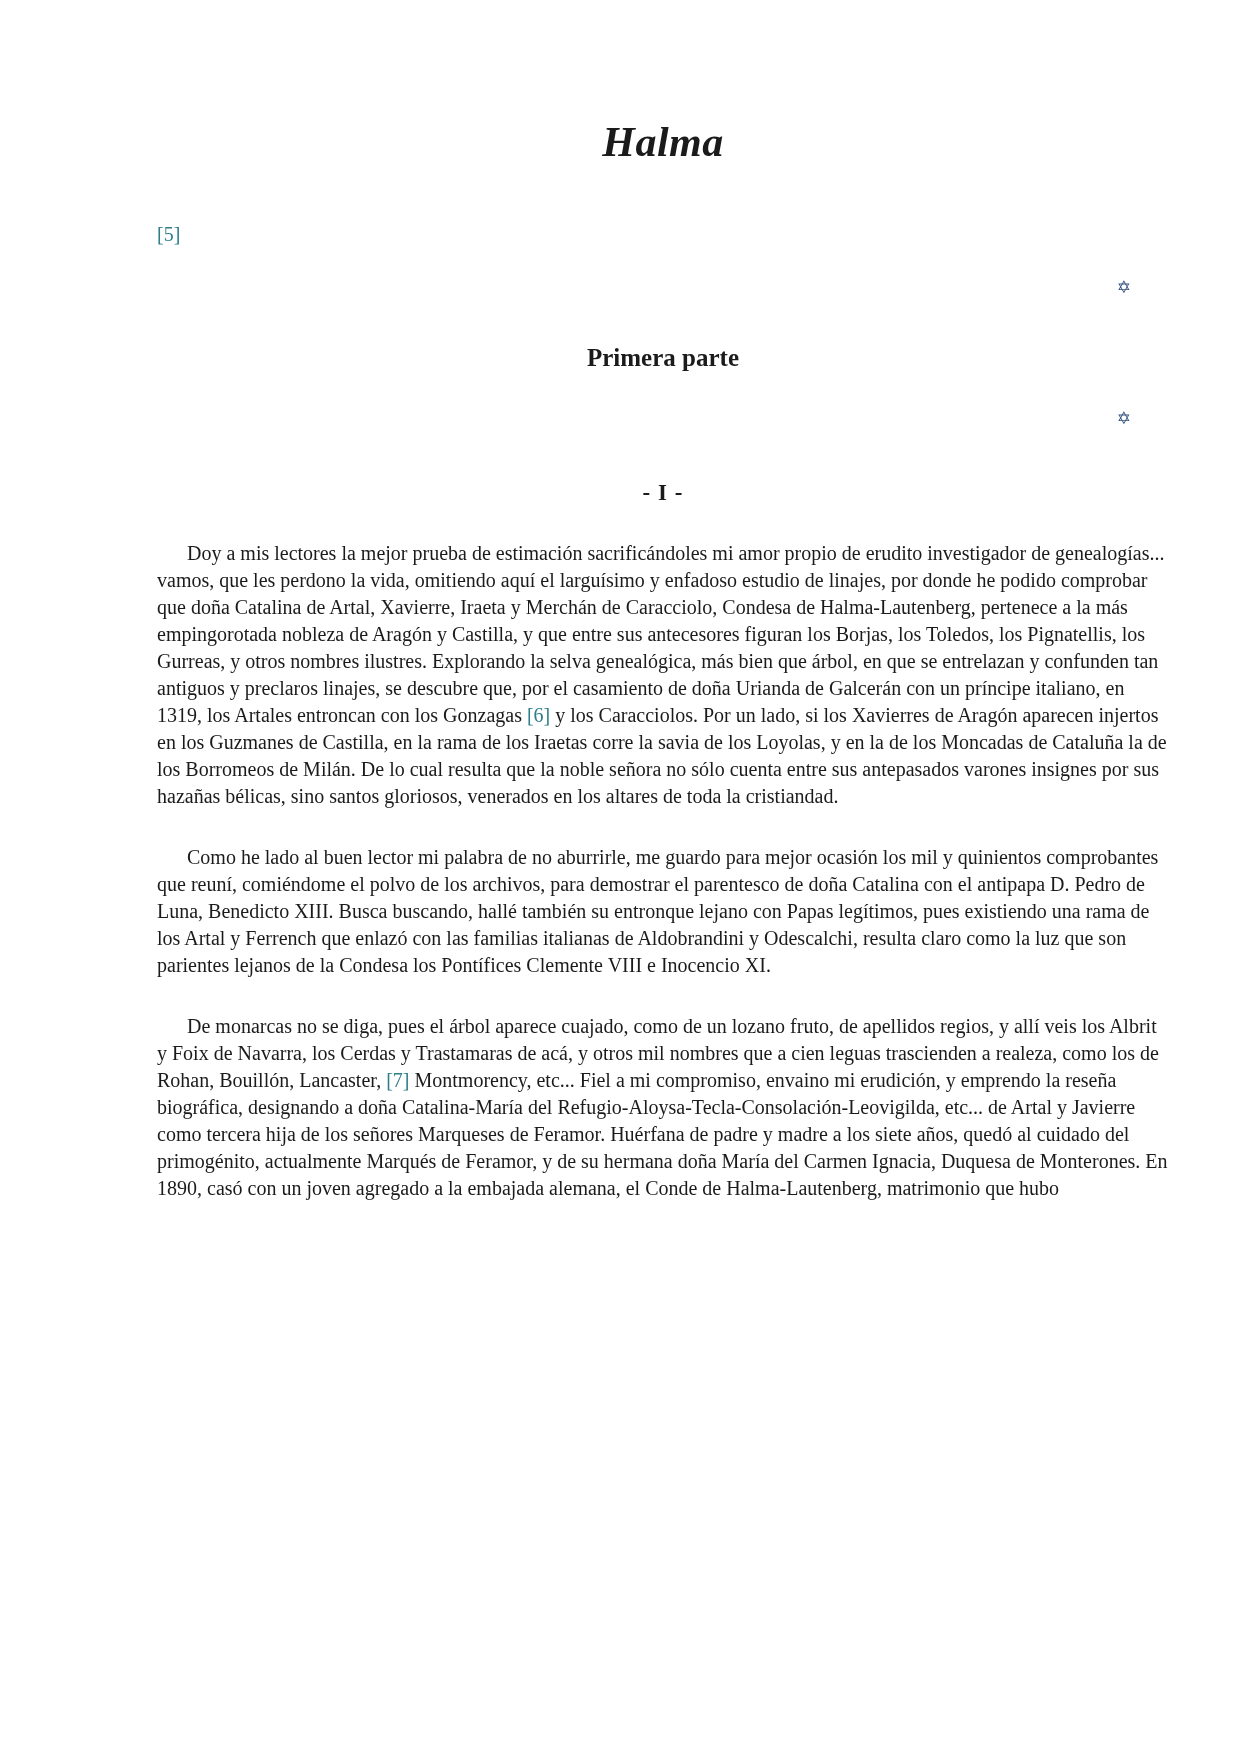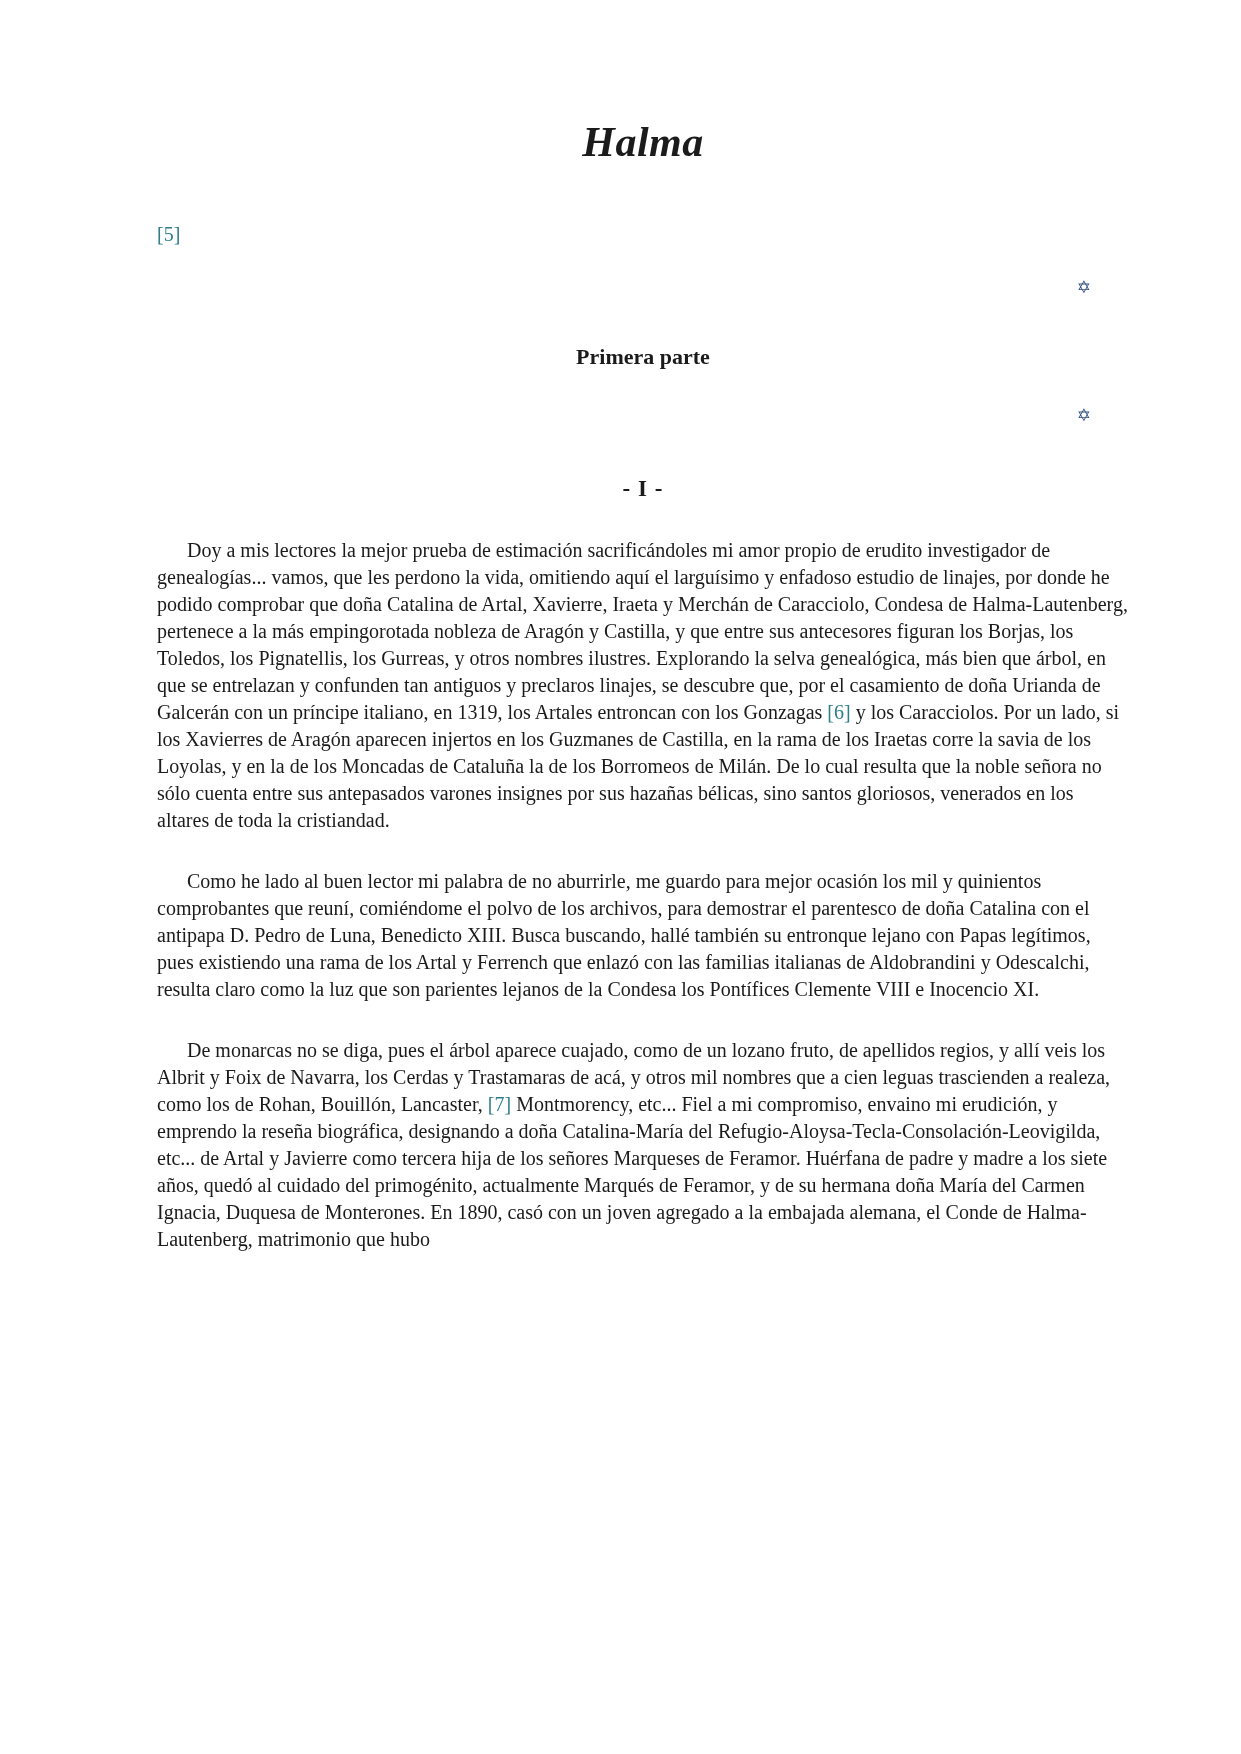--- a/index.html
+++ b/index.html
@@ -7,21 +7,21 @@
   body {
     width: 1241px;
     height: 1754px;
     font-family: "Liberation Serif", "DejaVu Serif", serif;
     color: #1b1b1b;
     overflow: hidden;
   }
   .page {
     width: 100%;
     height: 100%;
-    padding: 120px 112px 0 157px;
+    padding: 120px 72px 0 157px;
   }
   .book-title {
     text-align: center;
     font-size: 42px;
     font-weight: bold;
     font-style: italic;
     line-height: 1.05;
     letter-spacing: 0.5px;
   }
   .author {
@@ -44,21 +44,21 @@
     text-align: right;
     padding-right: 38px;
     margin-top: 32px;
     font-size: 17px;
     line-height: 1.2;
     color: #33527e;
   }
   .divider-row.second { margin-top: 36px; }
   .part-heading {
     text-align: center;
-    font-size: 22px;
+    font-size: 25px;
     font-weight: bold;
     line-height: 1.15;
     margin-top: 46px;
   }
   .chapter-heading {
     text-align: center;
     font-size: 23px;
     font-weight: bold;
     line-height: 1.15;
     margin-top: 50px;

